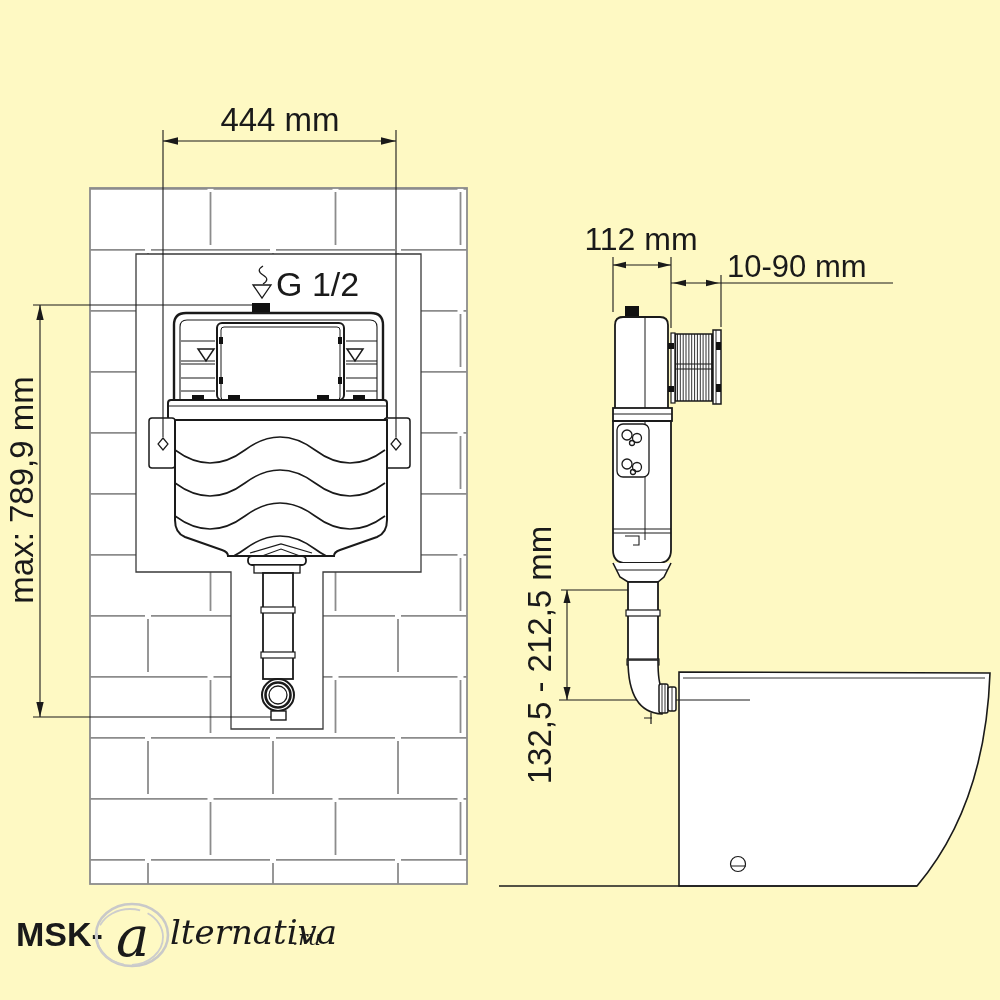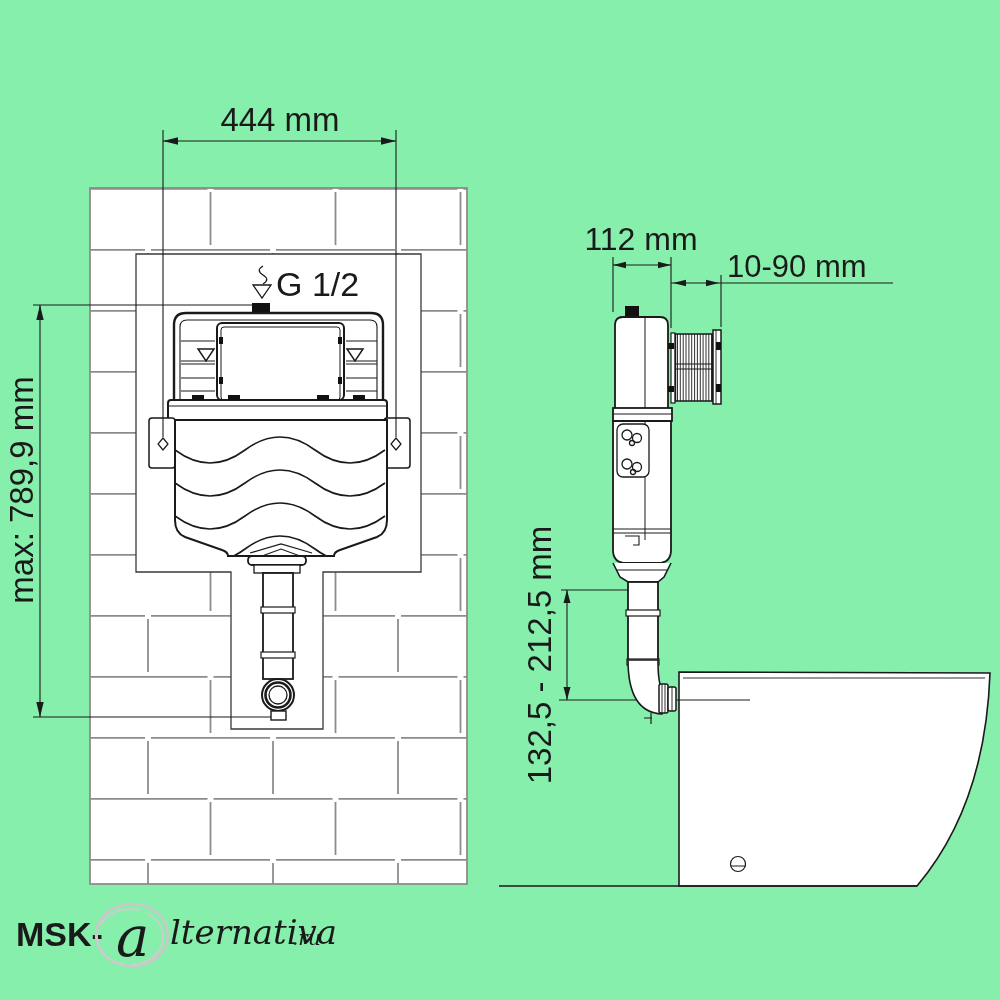--- a/index.html
+++ b/index.html
@@ -1,16 +1,16 @@
 <!DOCTYPE html>
 <html><head>
 <meta charset="utf-8">
 <style>
   html,body{margin:0;padding:0;background:#ffffff;}
-  .stage{position:relative;width:1000px;height:1000px;background:#86efac;overflow:hidden;
+  .stage{position:relative;width:1000px;height:1000px;background:#fef9c3;overflow:hidden;
          font-family:"Liberation Sans", sans-serif;}
   svg{position:absolute;left:0;top:0;}
   text{font-family:"Liberation Sans", sans-serif;fill:#1a1a1a;}
   .dim-label{font-size:33px;}
   .wm{font-family:"Liberation Sans", sans-serif;}
   .wm-script{font-family:"DejaVu Serif", serif;font-style:italic;}
 </style>
 </head>
 <body>
 

